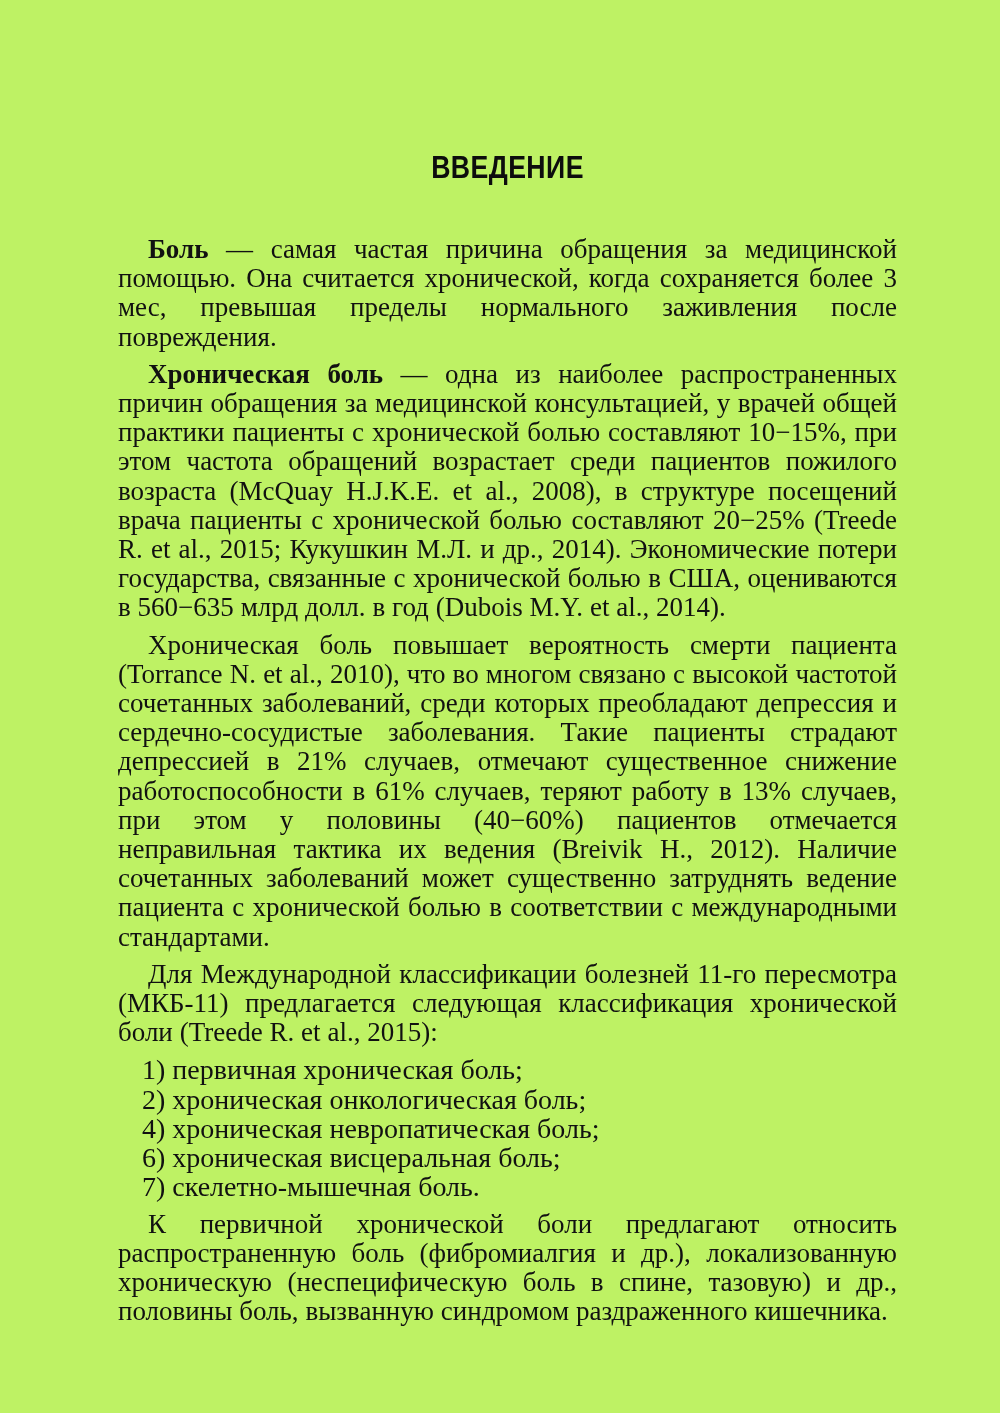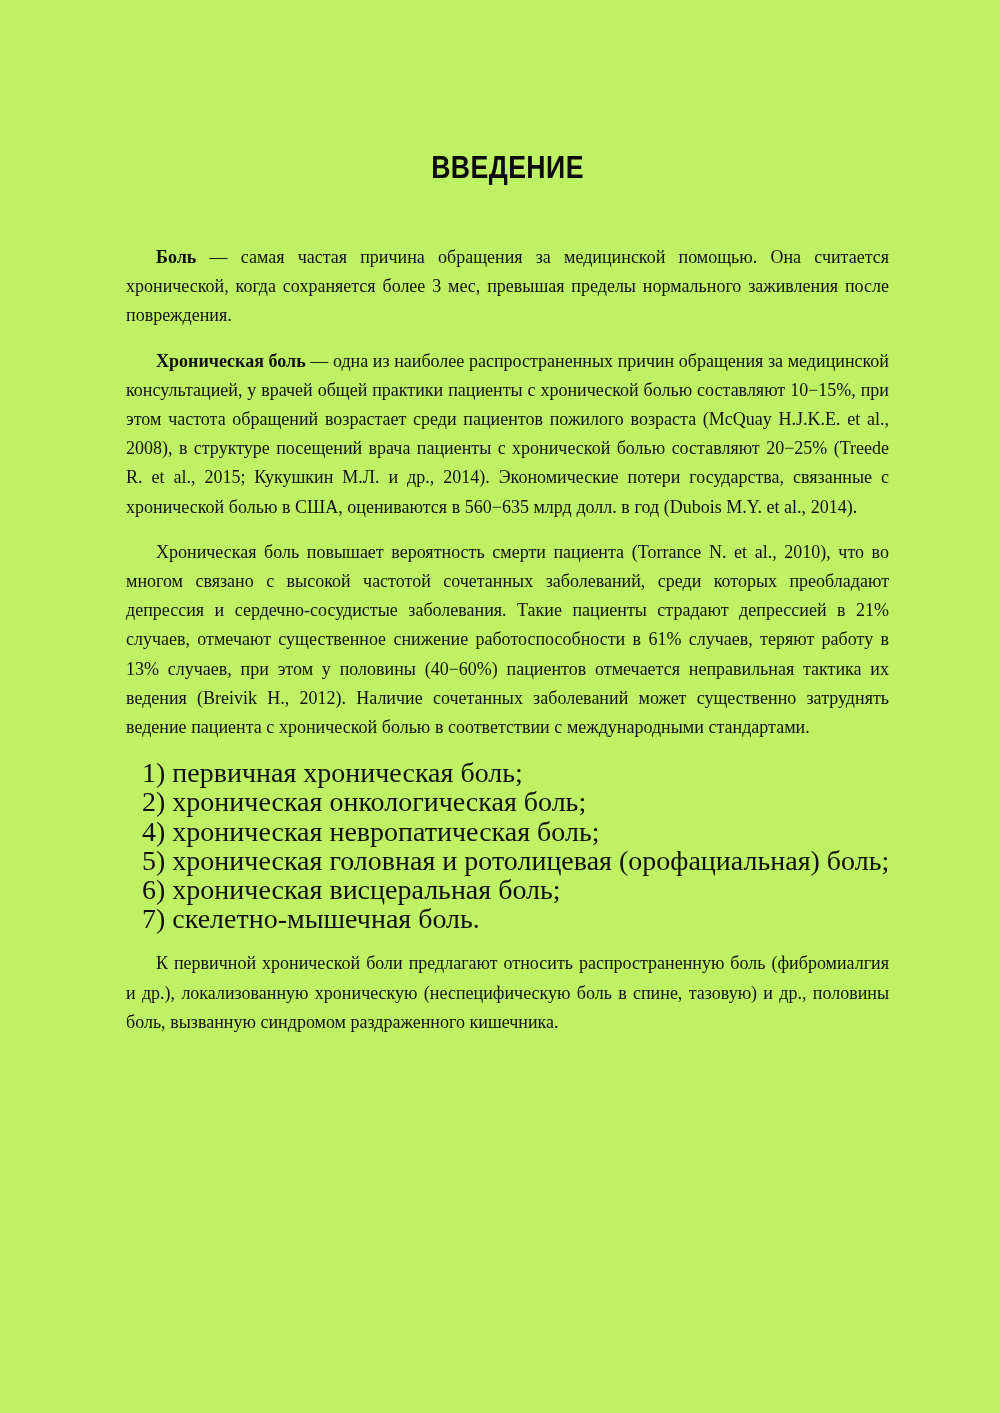--- a/index.html
+++ b/index.html
@@ -37,22 +37,22 @@
     padding-top: 152px;
     transform: scaleX(0.86);
     transform-origin: center center;
   }
 
   .body-block {
     padding-top: 44px;
   }
 
   p.para {
-    margin: 16px;
-    font-size: 18px;
+    margin: 8px;
+    font-size: 27px;
     line-height: 29.2px;
     text-align: justify;
     text-justify: inter-word;
     text-indent: 30px;
     hyphens: manual;
     word-spacing: 0.1px;
   }
 
   
   .lead {
@@ -85,26 +85,26 @@
     <h1 class="page-title">ВВЕДЕНИЕ</h1>
 
     <div class="body-block">
 
       <p class="para"><span class="lead">Боль</span><span> — самая частая причина обращения за медицинской помощью. Она считается хронической, когда сохраняется более 3 мес, превышая пределы нормального заживления после повреждения.</span></p>
 
       <p class="para"><span class="lead">Хроническая боль</span><span> — одна из наиболее распространенных причин обращения за медицинской консультацией, у врачей общей прак­тики пациенты с хронической болью составляют 10−15%, при этом частота обращений возрастает среди пациентов пожилого возраста (McQuay H.J.K.E. et al., 2008), в структуре посещений врача пациен­ты с хронической болью составляют 20−25% (Treede R. et al., 2015; Кукушкин М.Л. и др., 2014). Экономические потери государства, связанные с хронической болью в США, оцениваются в 560−635 млрд долл. в год (Dubois M.Y. et al., 2014).</span></p>
 
       <p class="para">Хроническая боль повышает вероятность смерти пациента (Torrance N. et al., 2010), что во многом связано с высокой частотой сочетанных заболеваний, среди которых преобладают депрессия и сер­дечно-сосудистые заболевания. Такие пациенты страдают депрессией в 21% случаев, отмечают существенное снижение работоспособности в 61% случаев, теряют работу в 13% случаев, при этом у половины (40−60%) пациентов отмечается неправильная тактика их ведения (Breivik H., 2012). Наличие сочетанных заболеваний может существен­но затруднять ведение пациента с хронической болью в соответствии с международными стандартами.</p>
 
+      <p class="para">Для Международной классификации болезней 11-го пересмотра (МКБ-11) предлагается следующая классификация хронической боли (Treede R. et al., 2015):</p>
 
       <ol class="classification">
         <li>1) первичная хроническая боль;</li>
         <li>2) хроническая онкологическая боль;</li>
         <li>4) хроническая невропатическая боль;</li>
-        <li>5) хроническая головная и ротолицевая (орофациальная) боль;</li>
         <li>6) хроническая висцеральная боль;</li>
         <li>7) скелетно-мышечная боль.</li>
       </ol>
 
       <p class="para">К первичной хронической боли предлагают относить распростра­ненную боль (фибромиалгия и др.), локализованную хроническую (неспецифическую боль в спине, тазовую) и др., половины боль, вы­званную синдромом раздраженного кишечника.</p>
 
     </div>
   </div>
 </div>
 

